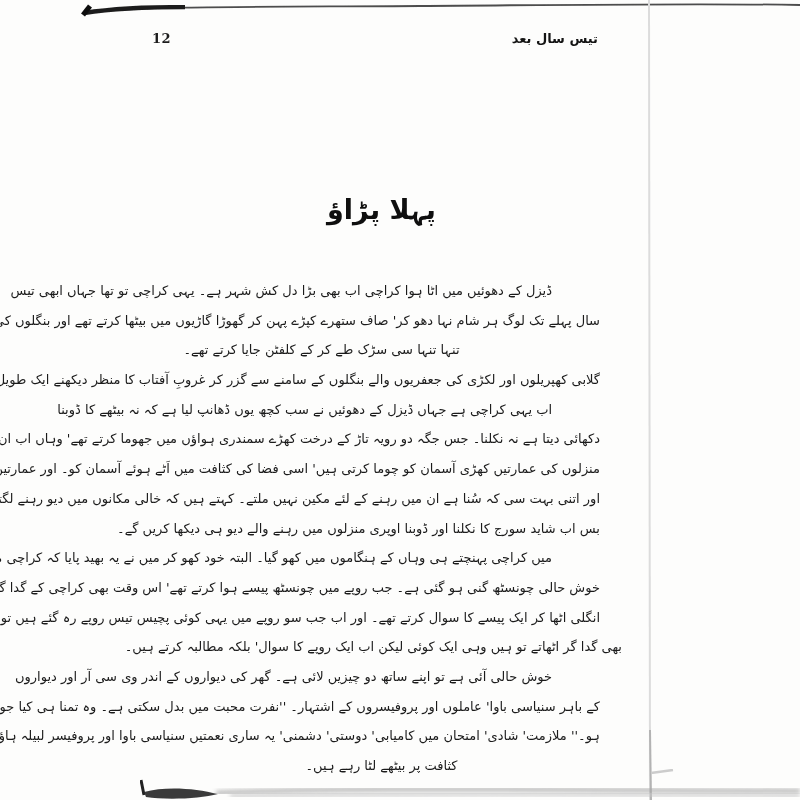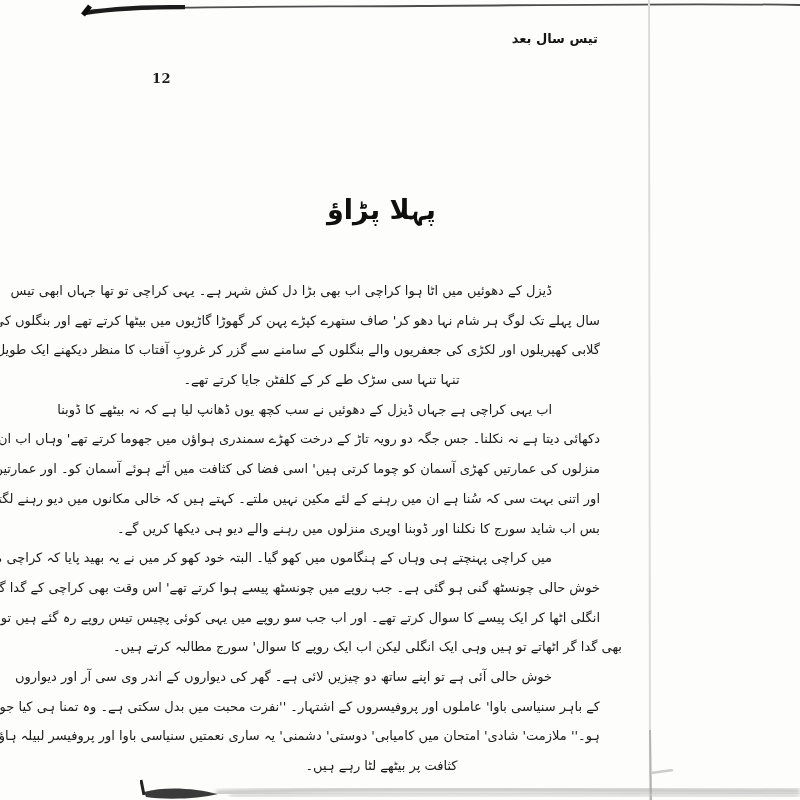--- a/index.html
+++ b/index.html
@@ -10,21 +10,21 @@
   }
   .page{position:absolute;inset:0;background:#fdfdfc;}
   .artifacts{position:absolute;inset:0;pointer-events:none;}
   
   .header{
     position:absolute;top:31px;left:152px;width:446px;
     display:flex;justify-content:space-between;align-items:flex-start;
   }
   .pageno{
     font-family:"DejaVu Serif",serif;font-size:13px;font-weight:700;
-    color:#1c1c1c;letter-spacing:.5px;margin-top:40px;
+    color:#1c1c1c;letter-spacing:.5px;
   }
   .runtitle{
     direction:rtl;font-size:13px;font-weight:700;color:#141414;
   }
   .chapter{
     position:absolute;top:194px;left:163px;width:437px;margin:0;
     direction:rtl;text-align:center;
     font-size:27px;font-weight:700;color:#0f0f0f;
   }
   .body-text{
@@ -80,35 +80,35 @@
     <span class="pageno">12</span>
     <span class="runtitle">تیس سال بعد</span>
   </div>
 
   <h1 class="chapter">پہلا پڑاؤ</h1>
 
   <div class="body-text" id="body-text">
       <div class="paragraph">
         <div class="line first">ڈیزل کے دھوئیں میں اٹا ہوا کراچی اب بھی بڑا دل کش شہر ہے۔ یہی کراچی تو تھا جہاں ابھی تیس</div>
         <div class="line">سال پہلے تک لوگ ہر شام نہا دھو کر' صاف ستھرے کپڑے پہن کر گھوڑا گاڑیوں میں بیٹھا کرتے تھے اور بنگلوں کی</div>
+        <div class="line center shift-l">تنہا تنہا سی سڑک طے کر کے کلفٹن جایا کرتے تھے۔</div>
         <div class="line">گلابی کھپریلوں اور لکڑی کی جعفریوں والے بنگلوں کے سامنے سے گزر کر غروبِ آفتاب کا منظر دیکھنے ایک طویل</div>
-        <div class="line center shift-l">تنہا تنہا سی سڑک طے کر کے کلفٹن جایا کرتے تھے۔</div>
       </div>
       <div class="paragraph">
         <div class="line first">اب یہی کراچی ہے جہاں ڈیزل کے دھوئیں نے سب کچھ یوں ڈھانپ لیا ہے کہ نہ بیٹھے کا ڈوبنا</div>
         <div class="line">دکھائی دیتا ہے نہ نکلنا۔ جس جگہ دو رویہ تاڑ کے درخت کھڑے سمندری ہواؤں میں جھوما کرتے تھے' وہاں اب ان گنت</div>
         <div class="line">منزلوں کی عمارتیں کھڑی آسمان کو چوما کرتی ہیں' اسی فضا کی کثافت میں اَٹے ہوئے آسمان کو۔ اور عمارتیں بھی ایسی</div>
         <div class="line">اور اتنی بہت سی کہ سُنا ہے ان میں رہنے کے لئے مکین نہیں ملتے۔ کہتے ہیں کہ خالی مکانوں میں دیو رہنے لگتے ہیں۔</div>
         <div class="line center">بس اب شاید سورج کا نکلنا اور ڈوبنا اوپری منزلوں میں رہنے والے دیو ہی دیکھا کریں گے۔</div>
       </div>
       <div class="paragraph">
         <div class="line first">میں کراچی پہنچتے ہی وہاں کے ہنگاموں میں کھو گیا۔ البتہ خود کھو کر میں نے یہ بھید پایا کہ کراچی میں</div>
         <div class="line">خوش حالی چونسٹھ گنی ہو گئی ہے۔ جب روپے میں چونسٹھ پیسے ہوا کرتے تھے' اس وقت بھی کراچی کے گدا گر اپنی ایک</div>
         <div class="line">انگلی اٹھا کر ایک پیسے کا سوال کرتے تھے۔ اور اب جب سو روپے میں یہی کوئی پچیس تیس روپے رہ گئے ہیں تو اب</div>
-        <div class="line center shift-r">بھی گدا گر اٹھاتے تو ہیں وہی ایک انگلی لیکن اب ایک روپے کا سوال' سورج مطالبہ کرتے ہیں۔</div>
+        <div class="line center shift-r">بھی گدا گر اٹھاتے تو ہیں وہی ایک کوئی لیکن اب ایک روپے کا سوال' بلکہ مطالبہ کرتے ہیں۔</div>
       </div>
       <div class="paragraph">
         <div class="line first">خوش حالی آئی ہے تو اپنے ساتھ دو چیزیں لائی ہے۔ گھر کی دیواروں کے اندر وی سی آر اور دیواروں</div>
         <div class="line">کے باہر سنیاسی باوا' عاملوں اور پروفیسروں کے اشتہار۔ ''نفرت محبت میں بدل سکتی ہے۔ وہ تمنا ہی کیا جو پوری نہ</div>
         <div class="line">ہو۔'' ملازمت' شادی' امتحان میں کامیابی' دوستی' دشمنی' یہ ساری نعمتیں سنیاسی باوا اور پروفیسر لبیلہ ہاؤس کے</div>
         <div class="line center">کثافت پر بیٹھے لٹا رہے ہیں۔</div>
       </div>
     </div>
 
 </div>

